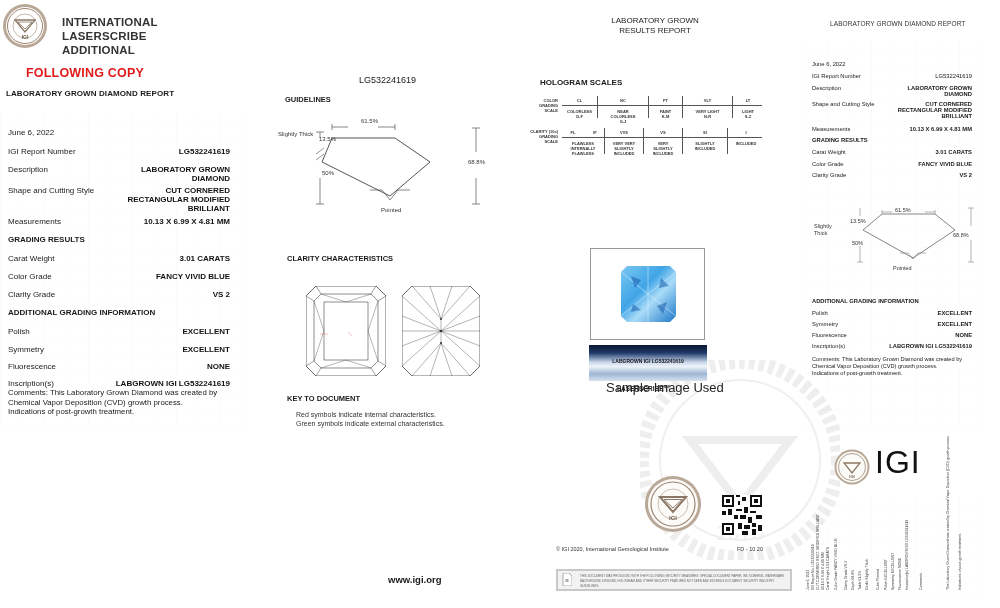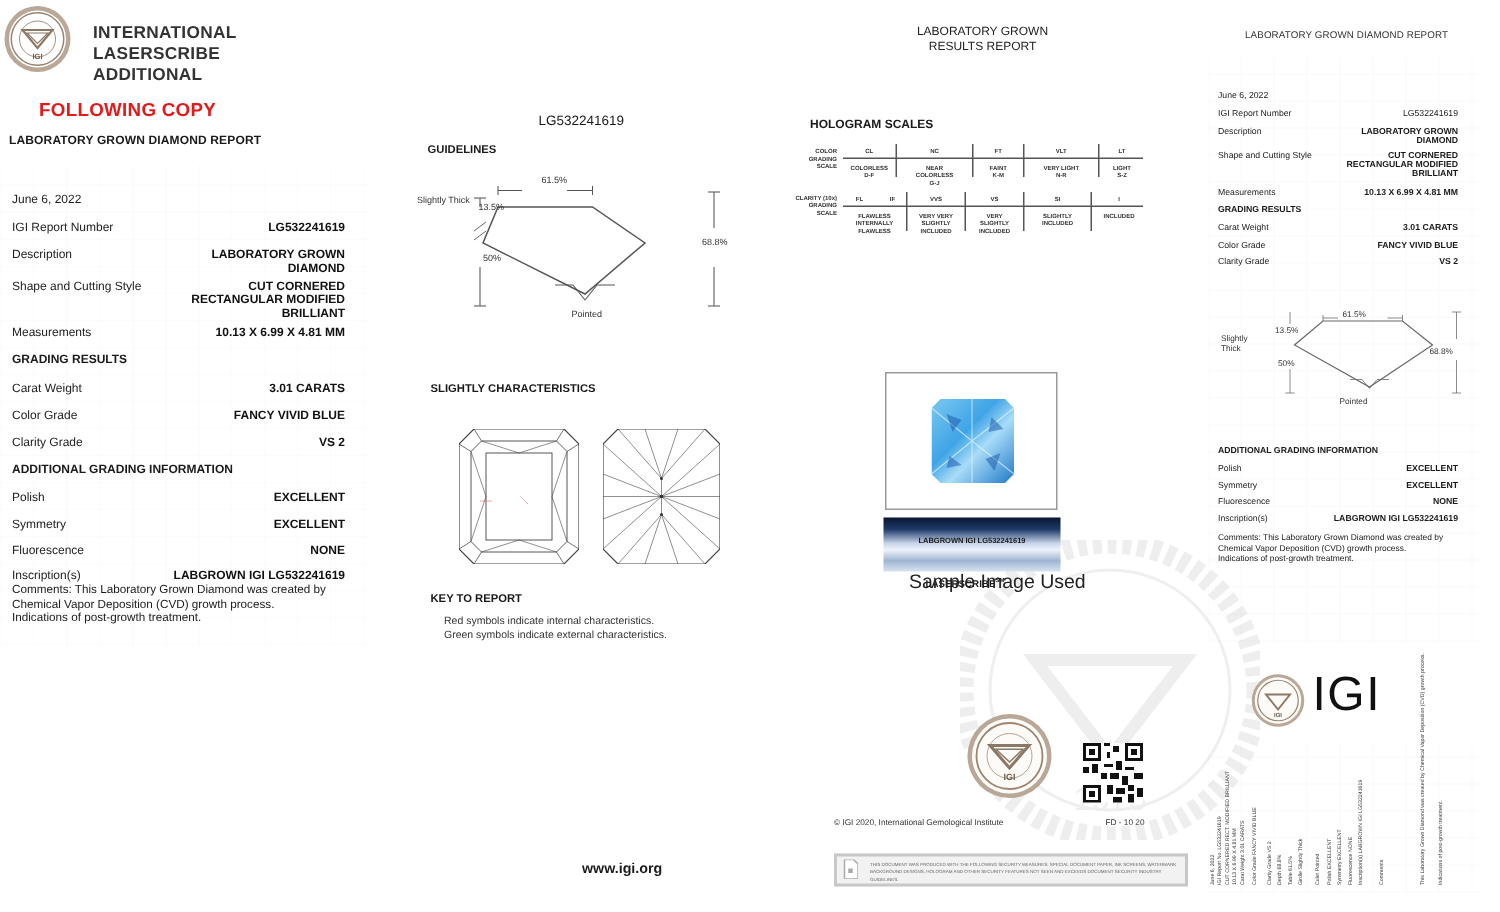--- a/index.html
+++ b/index.html
@@ -180,21 +180,21 @@
 
   <polyline points="100,80 112,80 120,90 128,80 140,80" fill="none" stroke="#555" stroke-width="0.7"></polyline>
 </svg>
 <div class="abs small" style="left:361px;top:118px;">61.5%</div>
 <div class="abs small" style="left:278px;top:131px;">Slightly Thick</div>
 <div class="abs small" style="left:319px;top:136px;">13.5%</div>
 <div class="abs small" style="left:322px;top:170px;">50%</div>
 <div class="abs small" style="left:468px;top:159px;">68.8%</div>
 <div class="abs small" style="left:381px;top:207px;">Pointed</div>
 
-<div class="abs h-clar">SLIGHTLY CHARACTERISTICS</div>
+<div class="abs h-clar">CLARITY CHARACTERISTICS</div>
 
 <svg class="abs" style="left:306px;top:286px;" width="80" height="90" viewBox="0 0 80 90">
   <polygon points="10,0 70,0 80,10 80,80 70,90 10,90 0,80 0,10" fill="none" stroke="#444" stroke-width="0.8"></polygon>
   <polygon points="15,8 65,8 72,15 72,75 65,82 15,82 8,75 8,15" fill="none" stroke="#444" stroke-width="0.6"></polygon>
   <rect x="18" y="16" width="44" height="58" fill="none" stroke="#444" stroke-width="0.6"></rect>
   <line x1="10" y1="0" x2="15" y2="8" stroke="#444" stroke-width="0.5"></line>
   <line x1="70" y1="0" x2="65" y2="8" stroke="#444" stroke-width="0.5"></line>
   <line x1="10" y1="90" x2="15" y2="82" stroke="#444" stroke-width="0.5"></line>
   <line x1="70" y1="90" x2="65" y2="82" stroke="#444" stroke-width="0.5"></line>
   <line x1="0" y1="10" x2="8" y2="15" stroke="#444" stroke-width="0.5"></line>
@@ -234,21 +234,21 @@
     <line x1="0" y1="30" x2="39" y2="45"></line>
       <line x1="78" y1="30" x2="39" y2="45"></line>
     <line x1="0" y1="60" x2="39" y2="45"></line>
       <line x1="78" y1="60" x2="39" y2="45"></line>
   </g>
   <circle cx="39" cy="33" r="1" fill="#333"></circle>
   <circle cx="39" cy="45" r="1.2" fill="#333"></circle>
   <circle cx="39" cy="57" r="1" fill="#333"></circle>
 </svg>
 
-<div class="abs h-key">KEY TO REPORT</div>
+<div class="abs h-key">KEY TO DOCUMENT</div>
 <div class="abs key-lines">
   <div>Red symbols indicate internal characteristics.</div>
   <div>Green symbols indicate external characteristics.</div>
 </div>
 
 <div class="abs www">www.igi.org</div>
 
 <div class="abs top-center-title">
   <div>LABORATORY GROWN</div>
   <div>RESULTS REPORT</div>

